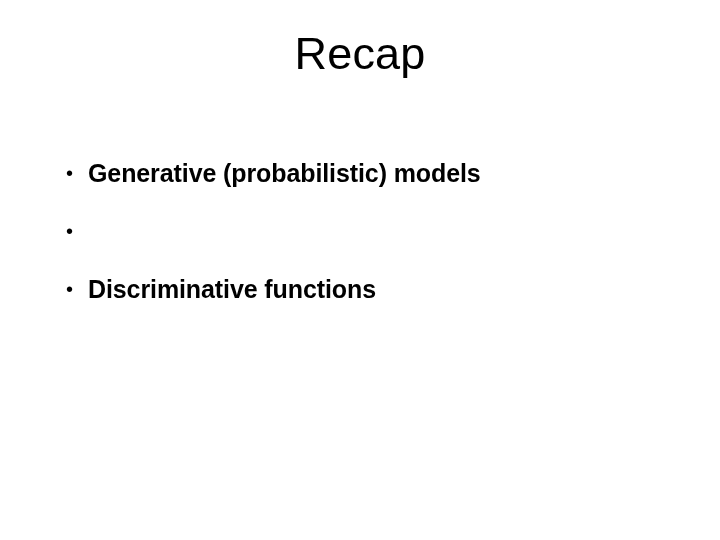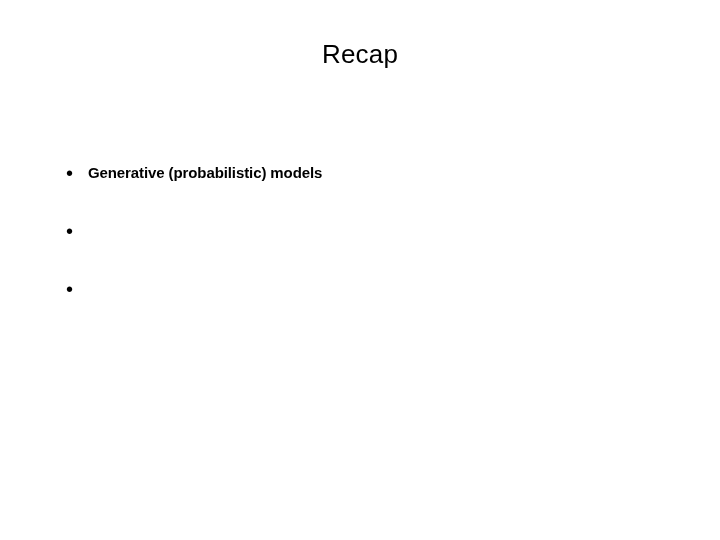--- a/index.html
+++ b/index.html
@@ -24,21 +24,21 @@
     box-sizing: border-box;
   }
 
   
   .slide-title {
     position: absolute;
     left: 0;
     top: 30px;
     width: 720px;
     text-align: center;
-    font-size: 26px;
+    font-size: 45px;
     font-weight: 400;
     line-height: 48px;
     color: #000000;
     letter-spacing: 0.2px;
     white-space: nowrap;
   }
 
   
   .bullet-list {
     position: absolute;
@@ -66,21 +66,21 @@
     line-height: 26px;
     color: #000000;
     text-align: left;
     padding-left: 6px;
     box-sizing: border-box;
     font-weight: 400;
   }
 
   .bullet-text {
     flex: 0 1 auto;
-    font-size: 15px;
+    font-size: 25px;
     line-height: 26px;
     font-weight: bold;
     color: #000000;
     white-space: nowrap;
     letter-spacing: -0.1px;
   }
 </style>
 </head>
 <body>
 
@@ -94,17 +94,18 @@
       <span class="bullet-marker">•</span>
       <span class="bullet-text">Generative (probabilistic) models</span>
     </li>
 
     <li class="bullet-item">
       <span class="bullet-marker">•</span>
     </li>
 
     <li class="bullet-item">
       <span class="bullet-marker">•</span>
+      <span class="bullet-text">Discriminative functions</span>
     </li>
 
   </ul>
 
 </div>
 
 </body></html>

